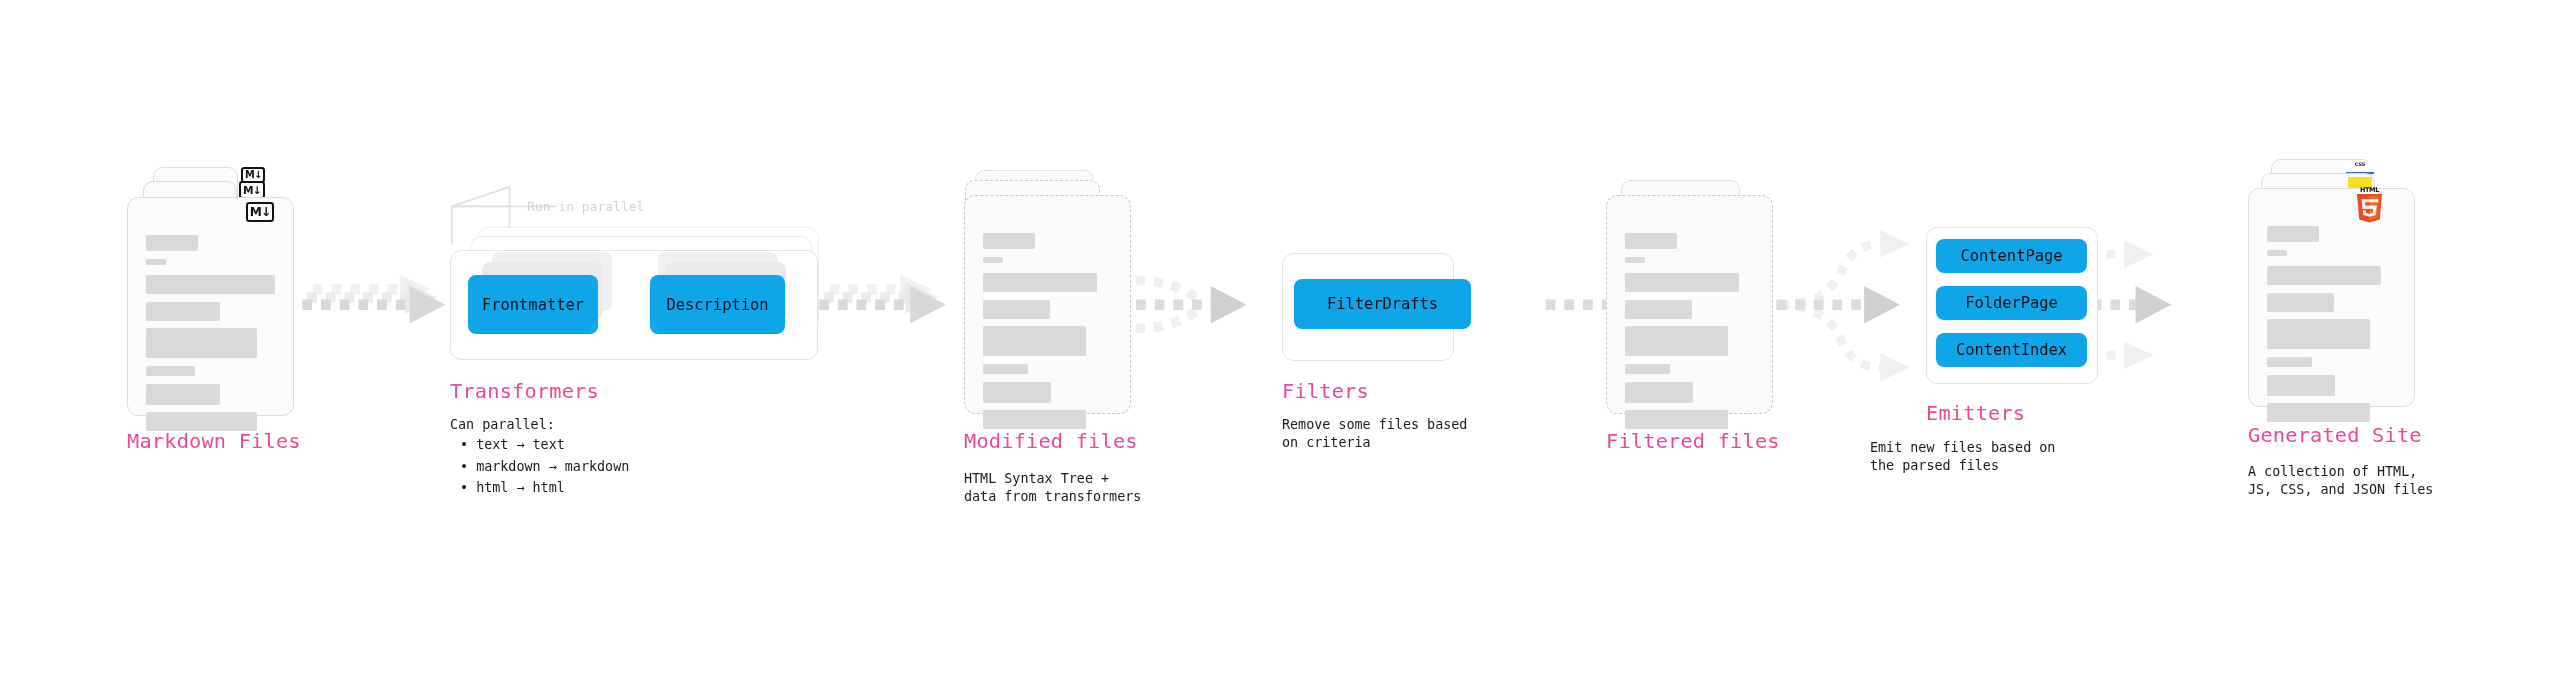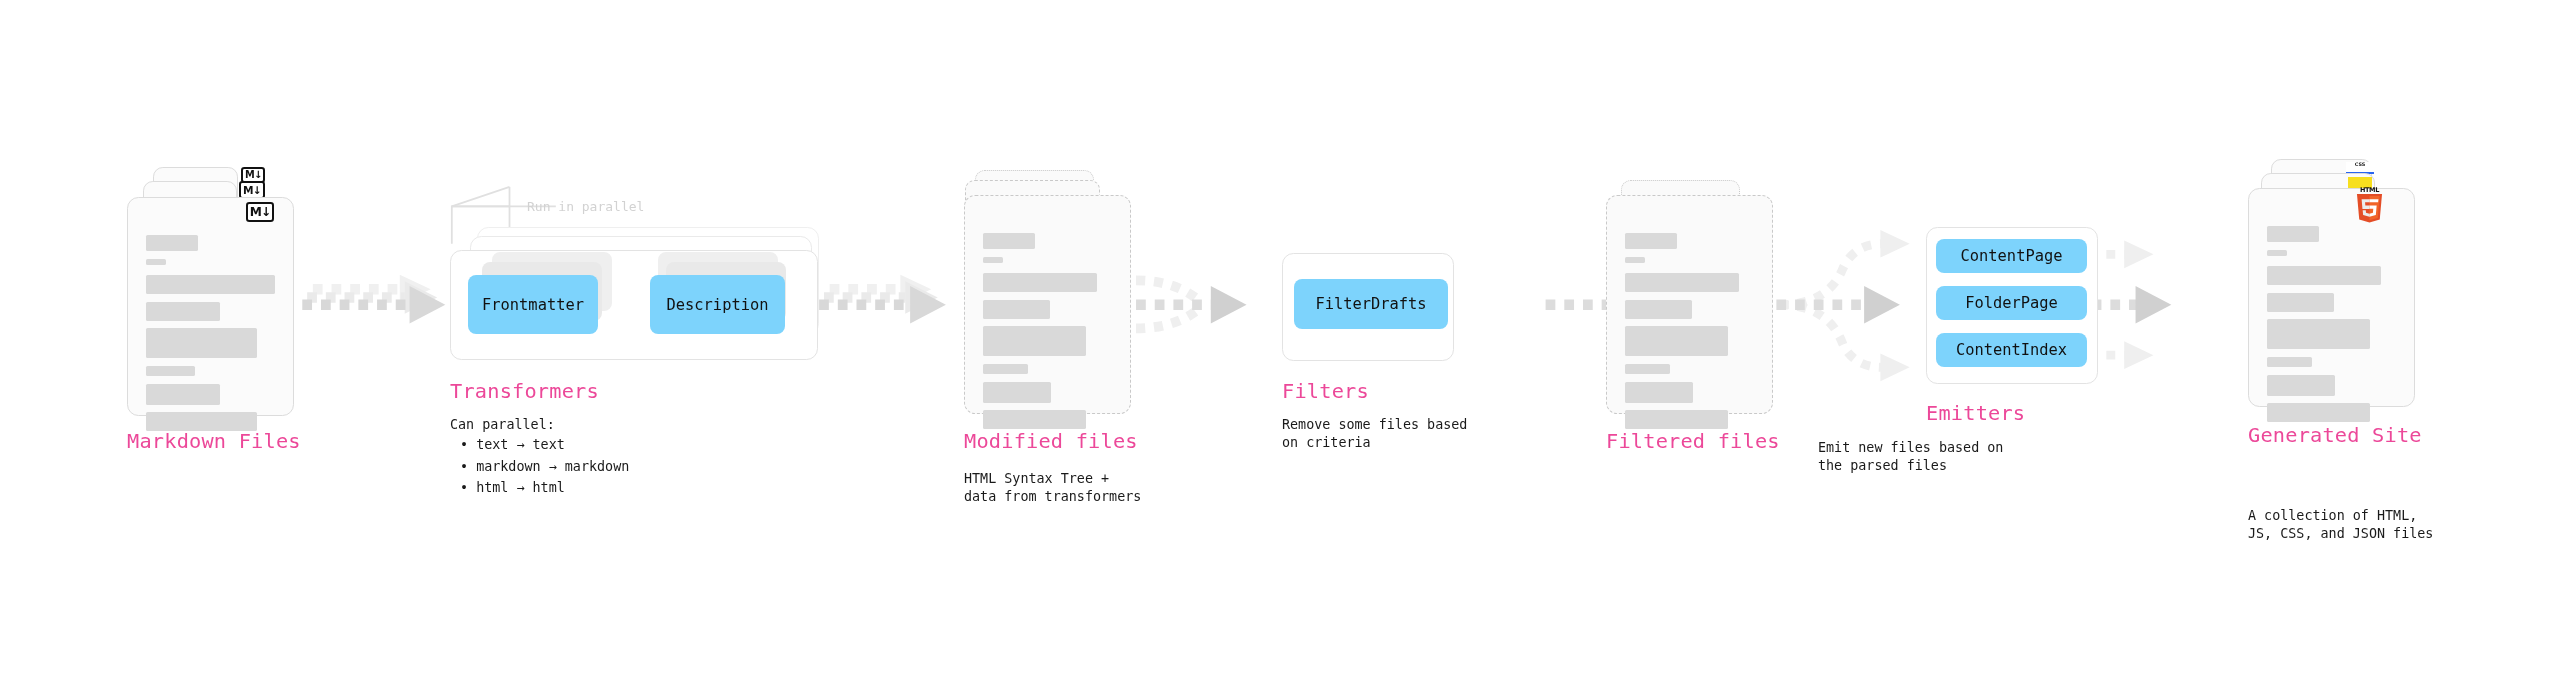--- a/index.html
+++ b/index.html
@@ -125,21 +125,21 @@
   .stage-box {
     position: absolute;
     box-sizing: border-box;
     background: #ffffff;
     border: 1.6px solid #e3e3e3;
     border-radius: 11.4px;
   }
   .chip {
     position: absolute;
     box-sizing: border-box;
-    background: #7dd3fc;
+    background: #0ea5e9;
     border-radius: 8.1px;
     display: flex;
     align-items: center;
     justify-content: center;
     font-size: 15.4px;
     color: #111111;
     white-space: nowrap;
   }
   .chip.ghost { background: #e9e9e9; }
   .chip.ghost2 { background: #efefef; }
@@ -304,21 +304,21 @@
         <div class="dl" style="width:80%;  height:18.7px;"></div>
       </div>
     </div>
   </div>
   <div class="title" style="left:964px; top:429px;">Modified files</div>
   <div class="subtitle" style="left:964px; top:470px;">HTML Syntax Tree +
 data from transformers</div>
 
   <div>
     <div class="stage-box" style="left:1282px; top:253px; width:172px; height:108px;"></div>
-    <div class="chip" style="left:1294px; top:279px; width:154px; height:50px;">FilterDrafts</div>
+    <div class="chip" style="left:1294px; top:279px; width:177px; height:50px;">FilterDrafts</div>
   </div>
   <div class="title" style="left:1282px; top:379px;">Filters</div>
   <div class="subtitle" style="left:1282px; top:416px;">Remove some files based
 on criteria</div>
 
   <div class="doc-stack">
     <div class="doc dotted" style="left:1621px; top:180px; width:119px; height:37px; border-radius:9.8px;"></div>
     <div class="doc dashed" style="left:1606px; top:195px; width:167px; height:219px;">
       <div class="doc-lines">
         <div class="dl" style="width:52px;  height:16.3px;"></div>
@@ -334,21 +334,21 @@
   </div>
   <div class="title" style="left:1606px; top:429px;">Filtered files</div>
 
   <div>
     <div class="stage-box" style="left:1926px; top:227px; width:172px; height:157px;"></div>
     <div class="chip" style="left:1936px; top:239px; width:151px; height:34px;">ContentPage</div>
     <div class="chip" style="left:1936px; top:286px; width:151px; height:34px;">FolderPage</div>
     <div class="chip" style="left:1936px; top:333px; width:151px; height:34px;">ContentIndex</div>
   </div>
   <div class="title" style="left:1926px; top:401px;">Emitters</div>
-  <div class="subtitle" style="left:1818px; top:439px;">Emit new files based on
+  <div class="subtitle" style="left:1870px; top:439px;">Emit new files based on
 the parsed files</div>
 
   <div class="doc-stack">
     <div class="doc" style="left:2271px; top:159px; width:101px; height:41px; border-radius:9.8px;"></div>
     <div class="css-badge" style="left:2346px; top:162px;">
         <span>CSS</span>
       </div>
 
     <div class="doc" style="left:2261px; top:173px; width:114px; height:41px; border-radius:9.8px;"></div>
     <div class="js-badge" style="left:2348px; top:177px;"></div>
@@ -370,17 +370,17 @@
       <div class="h5-word">HTML</div>
       <svg width="29" height="28.4" viewBox="0 0 512 512">
         <path fill="#e44d26" d="M71 460L30 0h452l-41 460-185 52z"></path>
         <path fill="#f16529" d="M256 472l149-41 35-394H256z"></path>
         <path fill="#ebebeb" d="M256 208h-75l-5-58h80V94H114l1 15 14 160h127zm0 145l-1 1-62-17-4-45h-56l8 88 114 32 1-1z"></path>
         <path fill="#ffffff" d="M255 208v56h69l-6 73-63 17v58l115-32 1-10 13-148 2-14zm0-114v56h157l1-15 3-26 2-15z"></path>
       </svg>
     </div>
   </div>
   <div class="title" style="left:2248px; top:423px;">Generated Site</div>
-  <div class="subtitle" style="left:2248px; top:463px;margin-top:44px;">A collection of HTML,
+  <div class="subtitle" style="left:2248px; top:463px;">A collection of HTML,
 JS, CSS, and JSON files</div>
 
 </div>
 
 
 </body></html>

